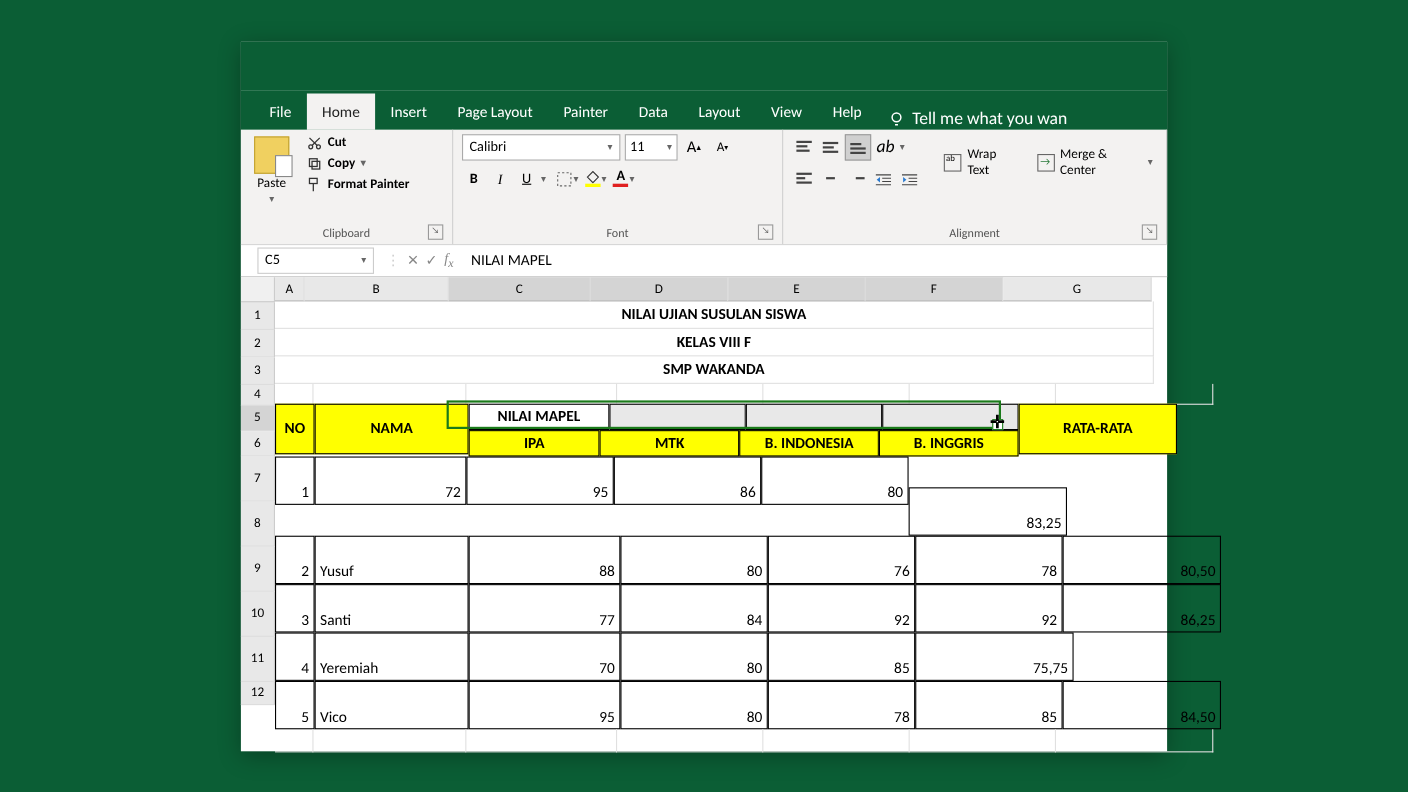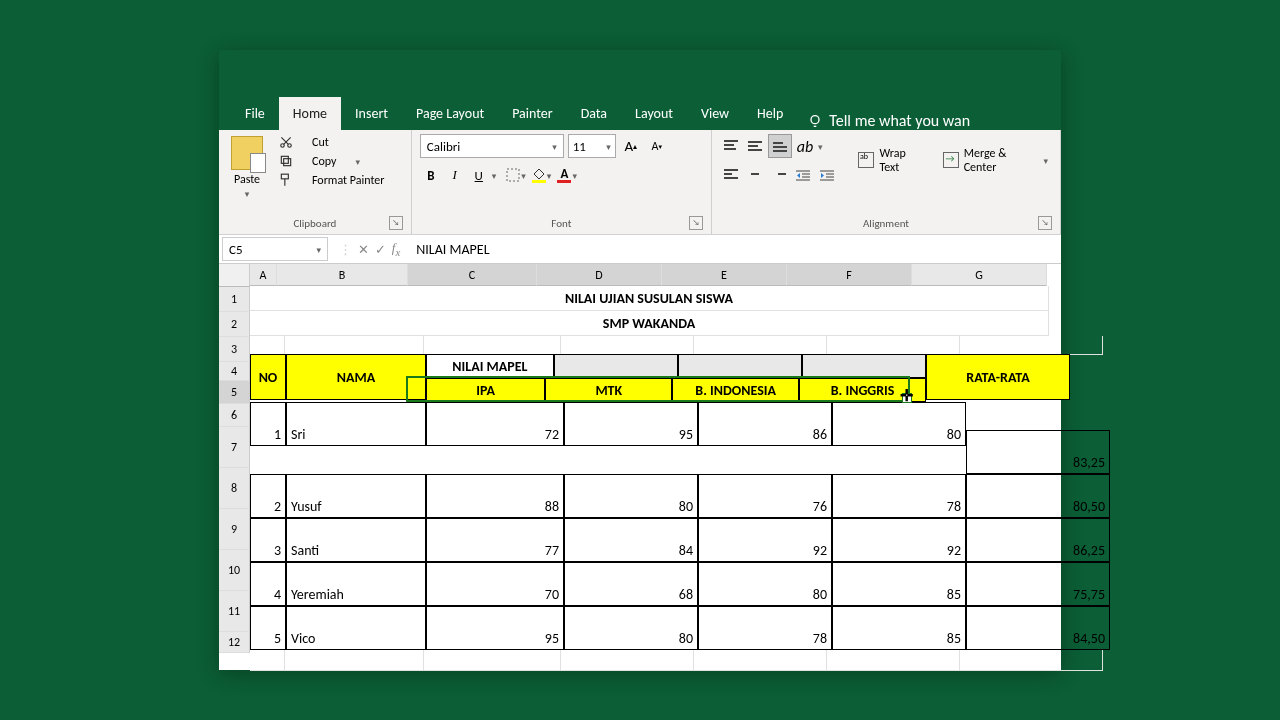--- a/index.html
+++ b/index.html
@@ -110,23 +110,24 @@
 }
 .clip-items {
   display: flex;
   flex-direction: column;
   gap: 3px;
   font-size: 12px;
 }
 .clip-item {
   display: flex;
   align-items: center;
-  gap: 19px;
+  gap: 5px;
   cursor: pointer;
   padding: 1px 4px;
+  font-weight: bold;
 }
 .clip-item svg { width: 14px; height: 14px; flex-shrink: 0; }
 .font-group-top {
   display: flex;
   gap: 4px;
   align-items: center;
 }
 .font-name-box {
   border: 1px solid #aaa;
   background: #fff;
@@ -248,20 +249,21 @@
   top: -1px;
   left: 2px;
   color: #2a7a3a;
 }
 .formula-bar {
   display: flex;
   align-items: center;
   border-bottom: 1px solid #ccc;
   height: 28px;
   background: #fff;
+  padding-left: 12px;
 }
 .namebox {
   width: 92px;
   border: 1px solid #ccc;
   margin: 2px 3px;
   height: 22px;
   padding: 0 6px;
   font-size: 13px;
   display: flex;
   align-items: center;
@@ -620,20 +622,23 @@
         <div class="col-hdr sel" style="width:124px">E</div>
         <div class="col-hdr sel" style="width:124px">F</div>
         <div class="col-hdr" style="width:134px">G</div>
       </div>
       <div class="cells">
 
         <div class="row">
             <div class="cell title-row" style="width:790px;height:24px">NILAI UJIAN SUSULAN SISWA</div>
           </div>
         <div class="row">
+            <div class="cell title-row" style="width:790px;height:24px">KELAS VIII F</div>
+          </div>
+        <div class="row">
             <div class="cell title-row" style="width:790px;height:24px">SMP WAKANDA</div>
           </div>
 
         <div class="row" style="height:18px">
           <div class="cell" style="width:26px;height:18px"></div>
           <div class="cell" style="width:130px;height:18px"></div>
           <div class="cell" style="width:128px;height:18px"></div>
           <div class="cell" style="width:124px;height:18px"></div>
           <div class="cell" style="width:124px;height:18px"></div>
           <div class="cell" style="width:124px;height:18px"></div>
@@ -656,21 +661,20 @@
               <div class="cell yellow-header" style="width:124px;height:22px">B. INDONESIA</div>
               <div class="cell yellow-header" style="width:124px;height:22px">B. INGGRIS</div>
             </div>
           </div>
           <div class="cell yellow-header" style="width:134px;height:44px">RATA-RATA</div>
         </div>
 
         <div id="data-rows">
             <div class="row">
               <div class="cell data-cell num-cell" style="width: 26px; height: 40px; align-items: flex-end; padding-bottom: 2px;">1</div>
-              <div class="cell data-cell " style="width: 130px; height: 40px; align-items: flex-end; padding-bottom: 2px;">Sri</div>
               <div class="cell data-cell num-cell" style="width: 128px; height: 40px; align-items: flex-end; padding-bottom: 2px;">72</div>
               <div class="cell data-cell num-cell" style="width: 124px; height: 40px; align-items: flex-end; padding-bottom: 2px;">95</div>
               <div class="cell data-cell num-cell" style="width: 124px; height: 40px; align-items: flex-end; padding-bottom: 2px;">86</div>
               <div class="cell data-cell num-cell" style="width: 124px; height: 40px; align-items: flex-end; padding-bottom: 2px;">80</div>
               <div class="cell data-cell num-cell" style="width: 134px; height: 40px; align-items: flex-end; padding-bottom: 2px; margin-top: 28px;">83,25</div>
             </div>
             <div class="row">
               <div class="cell data-cell num-cell" style="width: 26px; height: 40px; align-items: flex-end; padding-bottom: 2px;">2</div>
               <div class="cell data-cell " style="width: 130px; height: 40px; align-items: flex-end; padding-bottom: 2px;">Yusuf</div>
               <div class="cell data-cell num-cell" style="width: 128px; height: 40px; align-items: flex-end; padding-bottom: 2px;">88</div>
@@ -685,21 +689,20 @@
               <div class="cell data-cell num-cell" style="width: 128px; height: 40px; align-items: flex-end; padding-bottom: 2px;">77</div>
               <div class="cell data-cell num-cell" style="width: 124px; height: 40px; align-items: flex-end; padding-bottom: 2px;">84</div>
               <div class="cell data-cell num-cell" style="width: 124px; height: 40px; align-items: flex-end; padding-bottom: 2px;">92</div>
               <div class="cell data-cell num-cell" style="width: 124px; height: 40px; align-items: flex-end; padding-bottom: 2px;">92</div>
               <div class="cell data-cell num-cell" style="width: 134px; height: 40px; align-items: flex-end; padding-bottom: 2px;">86,25</div>
             </div>
             <div class="row">
               <div class="cell data-cell num-cell" style="width: 26px; height: 40px; align-items: flex-end; padding-bottom: 2px;">4</div>
               <div class="cell data-cell " style="width: 130px; height: 40px; align-items: flex-end; padding-bottom: 2px; text-align: right;">Yeremiah</div>
               <div class="cell data-cell num-cell" style="width: 128px; height: 40px; align-items: flex-end; padding-bottom: 2px;">70</div>
-              <div class="cell data-cell num-cell" style="width: 124px; height: 40px; align-items: flex-end; padding-bottom: 2px;">68</div>
               <div class="cell data-cell num-cell" style="width: 124px; height: 40px; align-items: flex-end; padding-bottom: 2px;">80</div>
               <div class="cell data-cell num-cell" style="width: 124px; height: 40px; align-items: flex-end; padding-bottom: 2px;">85</div>
               <div class="cell data-cell num-cell" style="width: 134px; height: 40px; align-items: flex-end; padding-bottom: 2px;">75,75</div>
             </div>
             <div class="row">
               <div class="cell data-cell num-cell" style="width: 26px; height: 40px; align-items: flex-end; padding-bottom: 2px;">5</div>
               <div class="cell data-cell " style="width: 130px; height: 40px; align-items: flex-end; padding-bottom: 2px;">Vico</div>
               <div class="cell data-cell num-cell" style="width: 128px; height: 40px; align-items: flex-end; padding-bottom: 2px;">95</div>
               <div class="cell data-cell num-cell" style="width: 124px; height: 40px; align-items: flex-end; padding-bottom: 2px;">80</div>
               <div class="cell data-cell num-cell" style="width: 124px; height: 40px; align-items: flex-end; padding-bottom: 2px;">78</div>

